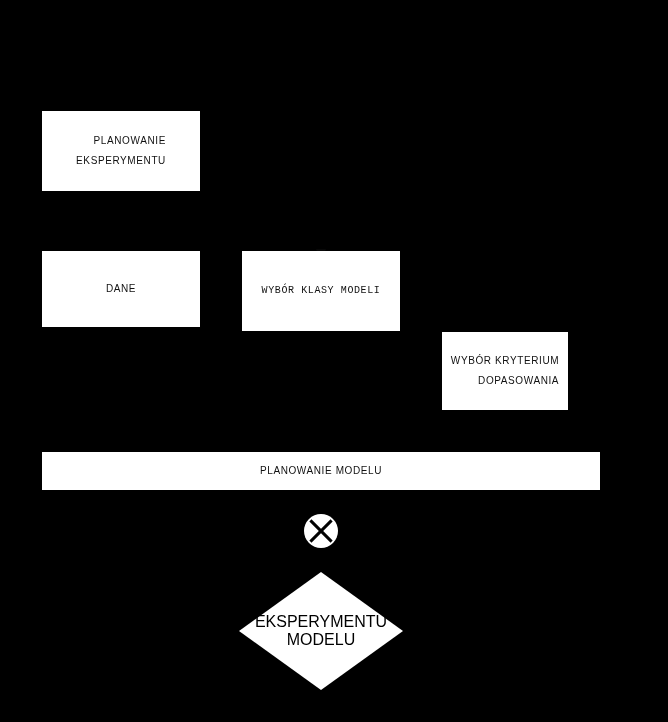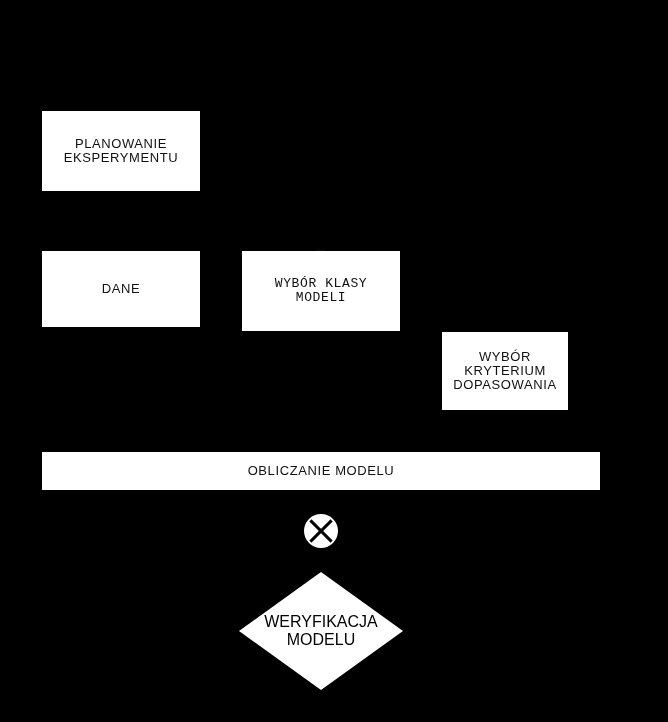--- a/index.html
+++ b/index.html
@@ -19,27 +19,28 @@
     position: absolute;
     background: #ffffff;
     color: #0a0a0a;
     display: flex;
     align-items: center;
     justify-content: center;
     text-align: center;
     box-sizing: border-box;
   }
   .node .label {
-    font-size: 13px;
+    font-size: 10px;
     letter-spacing: 0.6px;
-    line-height: 14px;
+    line-height: 20px;
     font-weight: 400;
     color: #111111;
     white-space: pre-line;
     padding: 0 6px;
+    text-align: right;
   }
   
   #node-planowanie {
     left: 42px;  top: 111px;  width: 158px; height: 80px;
   }
   #node-dane {
     left: 42px;  top: 251px;  width: 158px; height: 76px;
   }
   #node-wybor-klasy {
     left: 242px; top: 251px;  width: 158px; height: 80px; font-family: Liberation Mono, monospace;
@@ -129,28 +130,28 @@
   <div class="node" id="node-wybor-klasy">
     <span class="label">WYBÓR KLASY MODELI</span>
   </div>
 
   <div class="node" id="node-wybor-kryterium">
     <span class="label">WYBÓR KRYTERIUM
 DOPASOWANIA</span>
   </div>
 
   <div class="node" id="node-obliczanie">
-    <span class="label">OBLICZANIE MODELU</span>
+    <span class="label">PLANOWANIE MODELU</span>
   </div>
 
   <div id="node-sumator">
     <div class="circle-fill"></div>
     <div class="cross-line a"></div>
     <div class="cross-line b"></div>
   </div>
 
   <div id="node-weryfikacja">
     <div class="diamond-fill"></div>
-    <span class="label">WERYFIKACJA
+    <span class="label">EKSPERYMENTU
 MODELU</span>
   </div>
 
 </div>
 
 </body></html>

